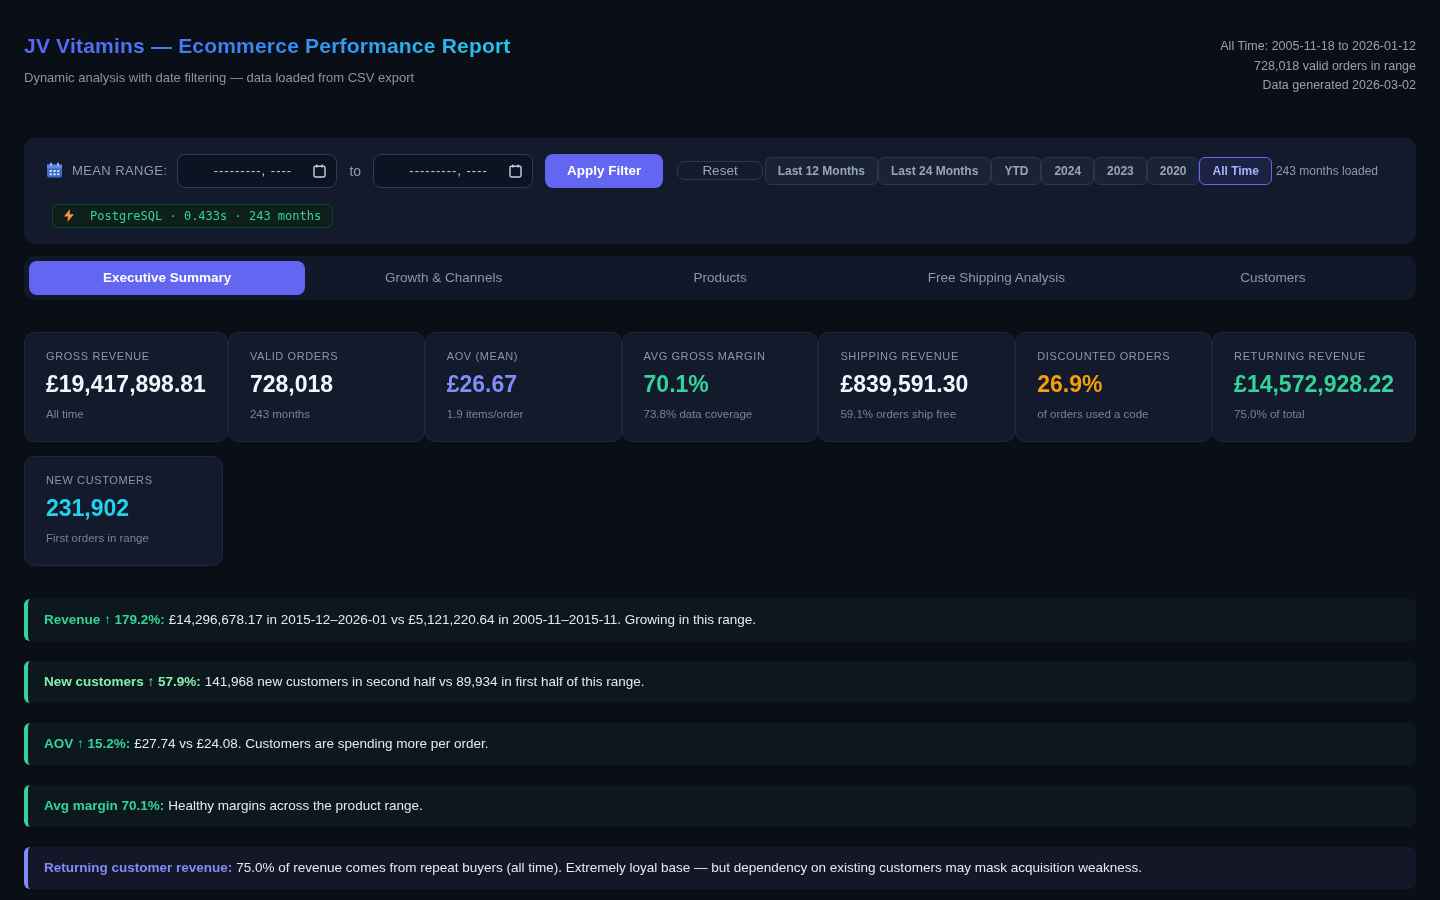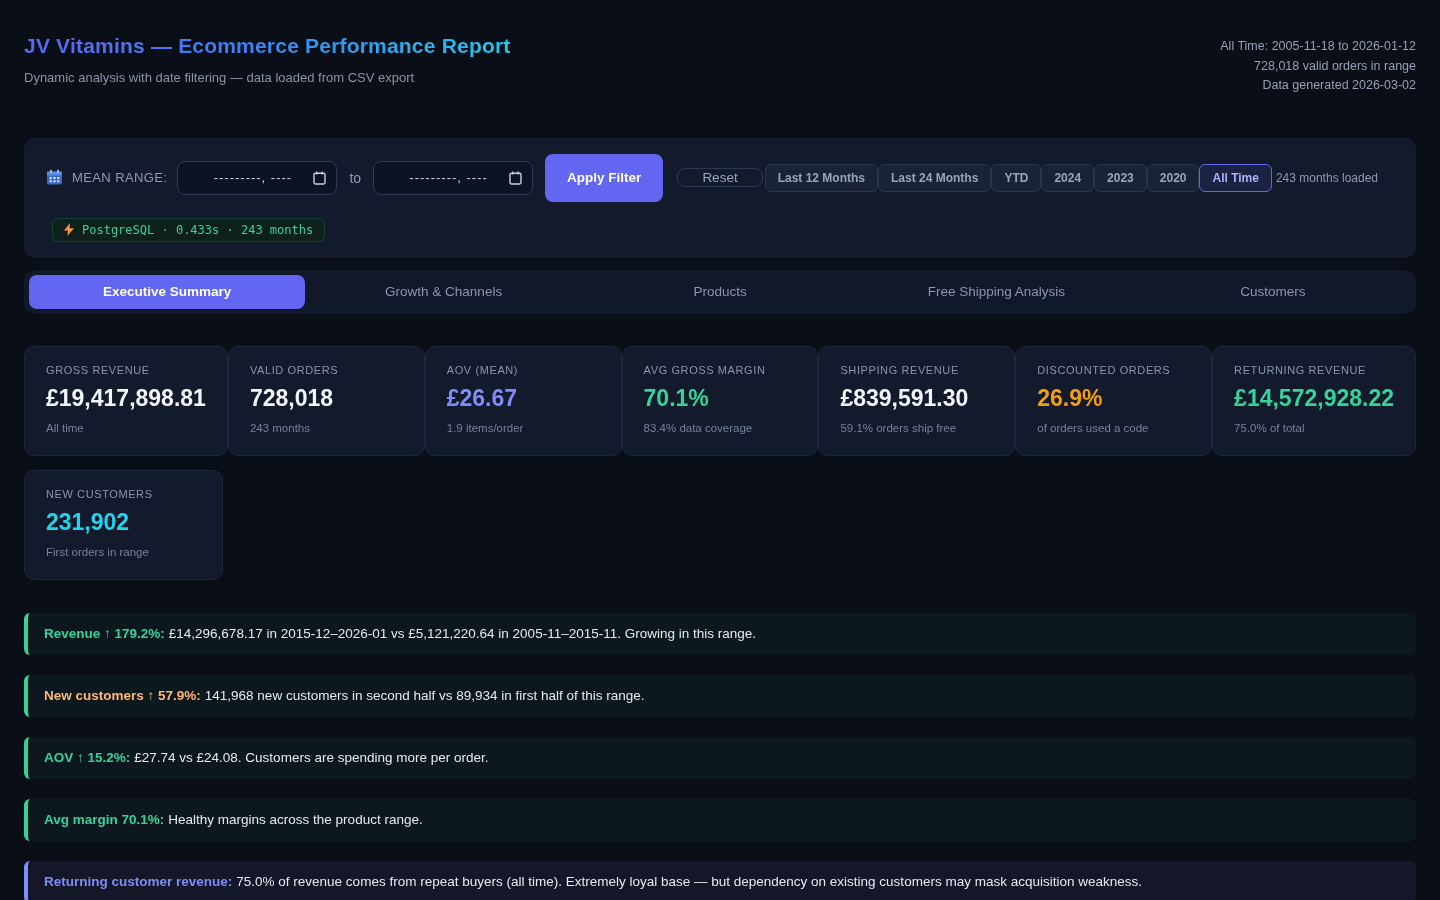--- a/index.html
+++ b/index.html
@@ -32,38 +32,38 @@
   .dr-label { font-size:13px; color:#8f9bb3; letter-spacing:.4px; margin:0 10px 0 9px; }
   .date-input {
     width:160px; height:34px; background:#0c1322; border:1px solid #2e3a57;
     border-radius:8px; display:flex; align-items:center; padding:0 10px 0 14px;
     cursor:pointer;
   }
   .date-input .dashes { font-size:13px; color:#c6d0e2; letter-spacing:1px; flex:1; text-align:center; }
   .date-input svg { width:13px; height:14px; }
   .to-lbl { font-size:14px; color:#8f9bb3; margin:0 12px; }
   .btn-apply {
-    margin-left:12px; height:48px; padding:0 22px; border:none; border-radius:8px;
+    margin-left:12px; height:34px; padding:0 22px; border:none; border-radius:8px;
     background:#6366f1; color:#fff; font-size:13.5px; font-weight:700; cursor:pointer;
     font-family:inherit;
   }
   .btn-reset {
     margin-left:14px; height:19px; padding:0 24px; border:1px solid #2c3954; border-radius:8px;
     background:transparent; color:#9aa6bc; font-size:13.5px; cursor:pointer; font-family:inherit;
   }
   .chips { display:flex; gap:0; margin-left:2px; align-items:center; }
   .chip {
     height:28px; padding:0 12px; display:flex; align-items:center;
     background:#1a2336; border:1px solid #2a3550; border-radius:6px;
     font-size:12px; font-weight:600; color:#98a4ba; cursor:pointer; white-space:nowrap;
   }
   .chip.active { background:rgba(99,102,241,.12); border-color:#6366f1; color:#a5b4fc; }
   .months-loaded { margin-left:auto; font-size:12px; color:#8f99ad; padding-right:18px; }
   .db-badge {
-    margin-top:16px; margin-left:8px; display:inline-flex; align-items:center; gap:8px;
+    margin-top:16px; margin-left:8px; display:inline-flex; align-items:center; gap:16px;
     background:#0d201b; border:1px solid rgba(52,211,153,.18); border-radius:6px;
     padding:4px 11px;
   }
   .db-badge .txt { font-family:"DejaVu Sans Mono",monospace; font-size:12px; color:#34d399; }
   .bolt-ic { width:10px; height:13px; }
 
   
   .tabs {
     margin-top:12px; background:#10182a; border-radius:10px; height:44px;
     display:flex; padding:5px;
@@ -194,21 +194,21 @@
       <div class="sub">243 months</div>
     </div>
     <div class="card">
       <div class="lbl">AOV (MEAN)</div>
       <div class="val" style="color: rgb(129, 140, 248);">£26.67</div>
       <div class="sub">1.9 items/order</div>
     </div>
     <div class="card">
       <div class="lbl">AVG GROSS MARGIN</div>
       <div class="val" style="color: rgb(52, 211, 153);">70.1%</div>
-      <div class="sub">83.4% data coverage</div>
+      <div class="sub">73.8% data coverage</div>
     </div>
     <div class="card">
       <div class="lbl">SHIPPING REVENUE</div>
       <div class="val" style="color: rgb(242, 246, 252);">£839,591.30</div>
       <div class="sub">59.1% orders ship free</div>
     </div>
     <div class="card">
       <div class="lbl">DISCOUNTED ORDERS</div>
       <div class="val" style="color: rgb(245, 158, 11);">26.9%</div>
       <div class="sub">of orders used a code</div>
@@ -226,21 +226,21 @@
       <div class="val" style="color: rgb(34, 211, 238);">231,902</div>
       <div class="sub">First orders in range</div>
     </div>
   </section>
 
   <section class="insights">
     <div class="insight" style="border-left-color: rgb(52, 211, 153); background-color: rgba(52, 211, 153, 0.05);">
       <strong style="color: rgb(52, 211, 153);">Revenue ↑ 179.2%:</strong><span>£14,296,678.17 in 2015-12–2026-01 vs £5,121,220.64 in 2005-11–2015-11. Growing in this range.</span>
     </div>
     <div class="insight" style="border-left-color: rgb(52, 211, 153); background-color: rgba(52, 211, 153, 0.05);">
-      <strong style="color: #fdba74;">New customers ↑ 57.9%:</strong><span>141,968 new customers in second half vs 89,934 in first half of this range.</span>
+      <strong style="color: #86efac;">New customers ↑ 57.9%:</strong><span>141,968 new customers in second half vs 89,934 in first half of this range.</span>
     </div>
     <div class="insight" style="border-left-color: rgb(52, 211, 153); background-color: rgba(52, 211, 153, 0.05);">
       <strong style="color: rgb(52, 211, 153);">AOV ↑ 15.2%:</strong><span>£27.74 vs £24.08. Customers are spending more per order.</span>
     </div>
     <div class="insight" style="border-left-color: rgb(52, 211, 153); background-color: rgba(52, 211, 153, 0.05);">
       <strong style="color: rgb(52, 211, 153);">Avg margin 70.1%:</strong><span>Healthy margins across the product range.</span>
     </div>
     <div class="insight" style="border-left-color: rgb(129, 140, 248); background-color: rgba(129, 140, 248, 0.08);">
       <strong style="color: rgb(129, 140, 248);">Returning customer revenue:</strong><span>75.0% of revenue comes from repeat buyers (all time). Extremely loyal base — but dependency on existing customers may mask acquisition weakness.</span>
     </div>

